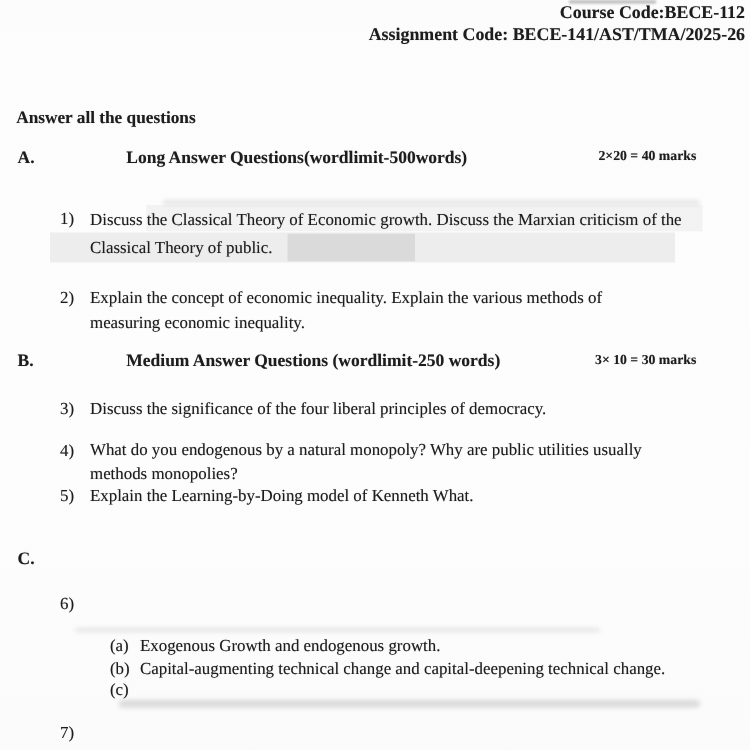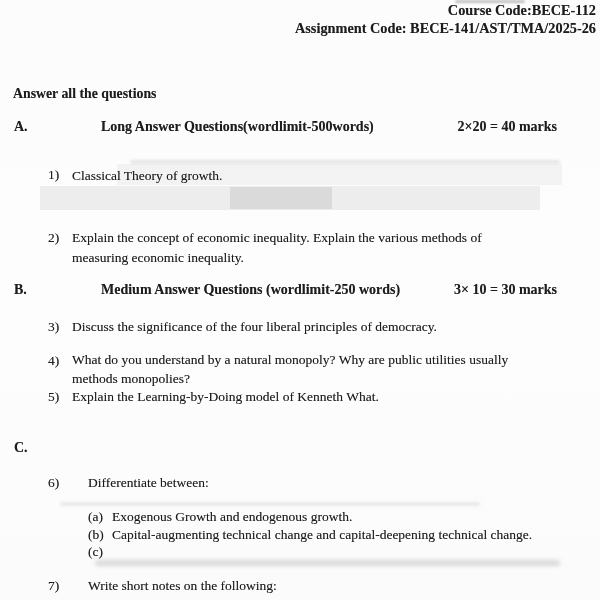--- a/index.html
+++ b/index.html
@@ -36,21 +36,21 @@
 
   .instruction {
     position: absolute; top: 86px; left: 13px;
     font-weight: bold; 
     font-size: 13.8px; white-space: nowrap;
   }
 
   .sec-head { position: absolute; left: 0; width: 600px; height: 20px; font-weight: bold; font-size: 14px; }
   .sec-label { position: absolute; left: 14px; white-space: nowrap; }
   .sec-title { position: absolute; left: 66px; white-space: nowrap; margin-left: 35px; }
-  .sec-marks { position: absolute; right: 43px; font-size: 14px; white-space: nowrap; text-align: center; }
+  .sec-marks { position: absolute; right: 43px; font-size: 11px; white-space: nowrap; text-align: center; }
 
   .q { position: absolute; left: 48px; display: flex; align-items: flex-start; font-size: 13.5px; line-height: 19px; }
   .qnum { flex: 0 0 24px; width: 24px; }
   .qnum.wide { flex: 0 0 40px; width: 40px; }
   .qtext { display: block; }
   .qline { display: block; white-space: nowrap; }
   .lh22 .qline { line-height: 22px; }
   .lh20 .qline { line-height: 20px; }
   .lh18 .qline { line-height: 18.5px; }
 
@@ -82,21 +82,22 @@
 
   <div class="sec-head" style="top:119px">
     <span class="sec-label">A.</span>
     <span class="sec-title">Long Answer Questions(wordlimit-500words)</span>
     <span class="sec-marks">2×20 = 40 marks</span>
   </div>
 
   <div class="q lh22" style="top:165px">
     <span class="qnum">1)</span>
     <span class="qtext">
-      <span class="qline">Classical Theory of growth.</span>
+      <span class="qline">Discuss the Classical Theory of Economic growth. Discuss the Marxian criticism of the</span>
+      <span class="qline">Classical Theory of public.</span>
     </span>
   </div>
 
   <div class="q lh20" style="top:228px">
     <span class="qnum">2)</span>
     <span class="qtext">
       <span class="qline">Explain the concept of economic inequality. Explain the various methods of</span>
       <span class="qline">measuring economic inequality.</span>
     </span>
   </div>
@@ -110,57 +111,51 @@
   <div class="q" style="top:317px">
     <span class="qnum">3)</span>
     <span class="qtext">
       <span class="qline">Discuss the significance of the four liberal principles of democracy.</span>
     </span>
   </div>
 
   <div class="q lh18" style="top:351px">
     <span class="qnum">4)</span>
     <span class="qtext">
-      <span class="qline">What do you understand by a natural monopoly? Why are public utilities usually</span>
+      <span class="qline">What do you endogenous by a natural monopoly? Why are public utilities usually</span>
       <span class="qline">methods monopolies?</span>
     </span>
   </div>
 
   <div class="q" style="top:387px">
     <span class="qnum">5)</span>
     <span class="qtext">
       <span class="qline">Explain the Learning-by-Doing model of Kenneth What.</span>
     </span>
   </div>
 
   <div class="sec-head" style="top:440px">
     <span class="sec-label">C.</span>
   </div>
 
   <div class="q" style="top:473px">
     <span class="qnum wide">6)</span>
-    <span class="qtext">
-      <span class="qline">Differentiate between:</span>
-    </span>
   </div>
 
   <div class="subitems">
     <div class="subitem">
       <span class="sub-label">(a)</span>
       <span class="sub-text">Exogenous Growth and endogenous growth.</span>
     </div>
     <div class="subitem">
       <span class="sub-label">(b)</span>
       <span class="sub-text">Capital-augmenting technical change and capital-deepening technical change.</span>
     </div>
     <div class="subitem">
       <span class="sub-label">(c)</span>
     </div>
   </div>
 
   <div class="q" style="top:576px">
     <span class="qnum wide">7)</span>
-    <span class="qtext">
-      <span class="qline">Write short notes on the following:</span>
-    </span>
   </div>
 
 </div>
 
 </body></html>

